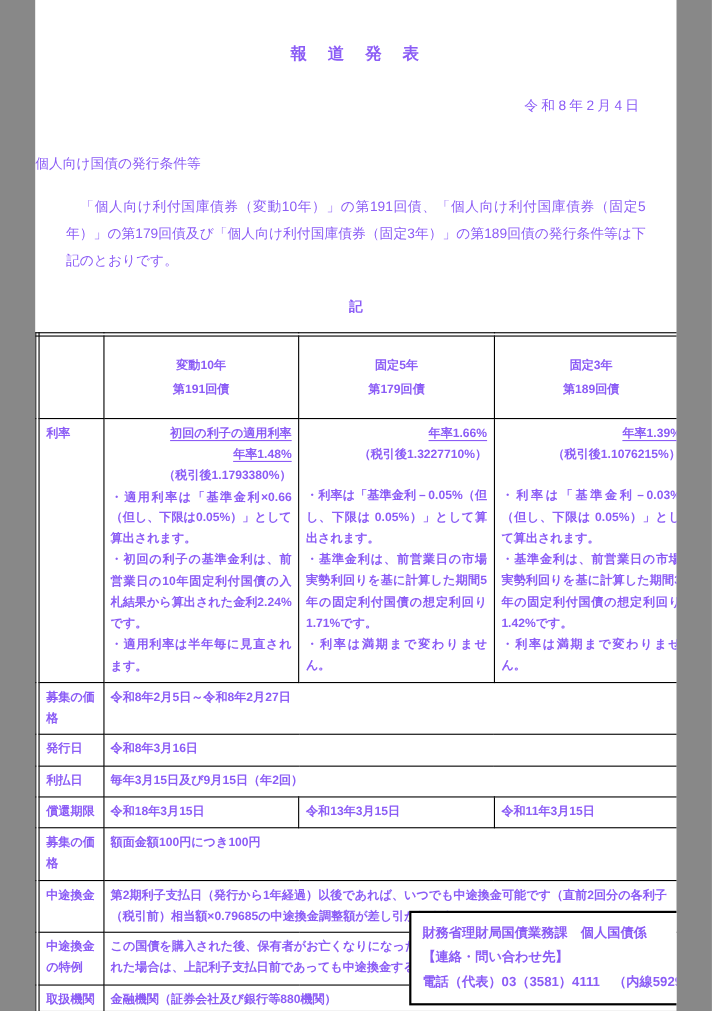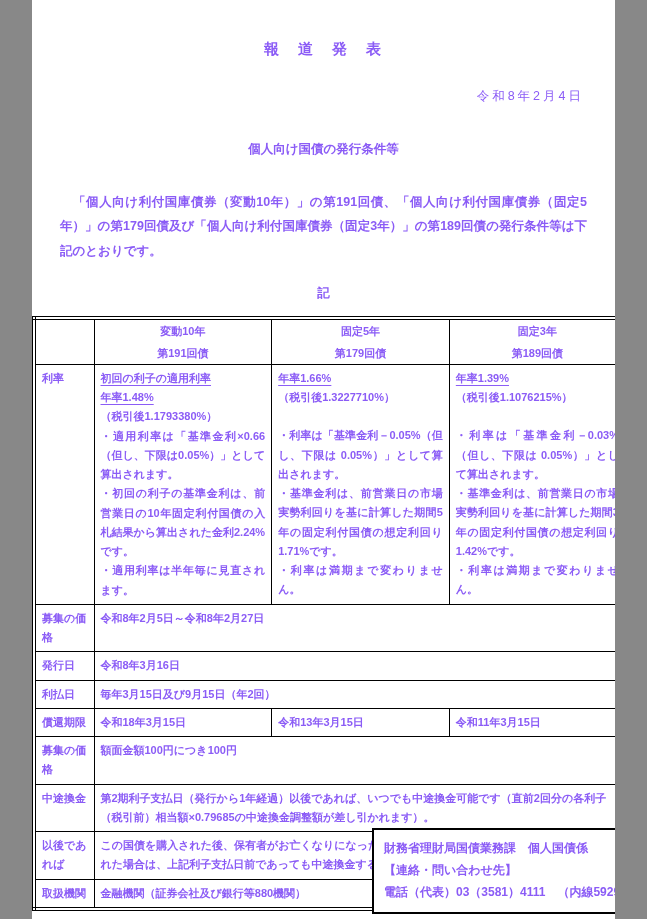--- a/index.html
+++ b/index.html
@@ -24,29 +24,29 @@
   .date-block {
     text-align: right;
     padding-right: 31px;
     margin-top: 26px;
     font-size: 12.5px;
     font-weight: 400;
     line-height: 1.9;
   }
   .date-block .date-line { letter-spacing: 3px; }
   .subject {
-    text-align: center;
-    font-size: 12.5px;
-    font-weight: 700;
+    text-align: left;
+    font-size: 12.5px;
+    font-weight: 400;
     margin-top: 32px;
   }
   .intro {
-    margin: 32px 28px 0 28px;
-    font-size: 12.5px;
-    font-weight: 700;
+    margin: 18px 28px 0 28px;
+    font-size: 12.5px;
+    font-weight: 400;
     line-height: 1.95;
     text-align: justify;
   }
   .record-marker {
     text-align: center;
     font-size: 12.5px;
     font-weight: 600;
     margin-top: 22px;
   }
   table.bond-table {
@@ -63,24 +63,24 @@
     border: 1.5px solid #000;
     vertical-align: top;
     padding: 4px 6px;
     text-align: left;
     line-height: 1.75;
   }
   table.bond-table th.series-head {
     text-align: center;
     font-weight: 600;
     line-height: 2.0;
-    padding: 0 4px;
+    padding: 15px 4px;
   }
   .row-label { font-weight: 600; }
-  .rate-cell .c { text-align: left; }
+  .rate-cell .c { text-align: right; }
   .u { text-decoration: underline; text-underline-offset: 3px; }
   .rate-spacer { height: 19px; }
   .note { text-align: justify; }
   .contact-box {
     position: absolute;
     left: 340px;
     top: 828px;
     width: 273px;
     border: 2px solid #000;
     padding: 7px 10px 8px 10px;
@@ -186,21 +186,21 @@
         <td colspan="3">額面金額100円につき100円</td>
       </tr>
 
 
       <tr>
         <td class="row-label">中途換金</td>
         <td colspan="3" class="note">第2期利子支払日（発行から1年経過）以後であれば、いつでも中途換金可能です（直前2回分の各利子（税引前）相当額×0.79685の中途換金調整額が差し引かれます）。</td>
       </tr>
 
       <tr>
-        <td class="row-label">以後であれば</td>
+        <td class="row-label">中途換金の特例</td>
         <td colspan="3" class="note">この国債を購入された後、保有者がお亡くなりになった場合又は大規模な自然災害により被害を受けられた場合は、上記利子支払日前であっても中途換金することが可能です。</td>
       </tr>
 
       <tr>
         <td class="row-label">取扱機関</td>
         <td colspan="3">金融機関（証券会社及び銀行等880機関）</td>
       </tr>
     </tbody>
   </table>
 

